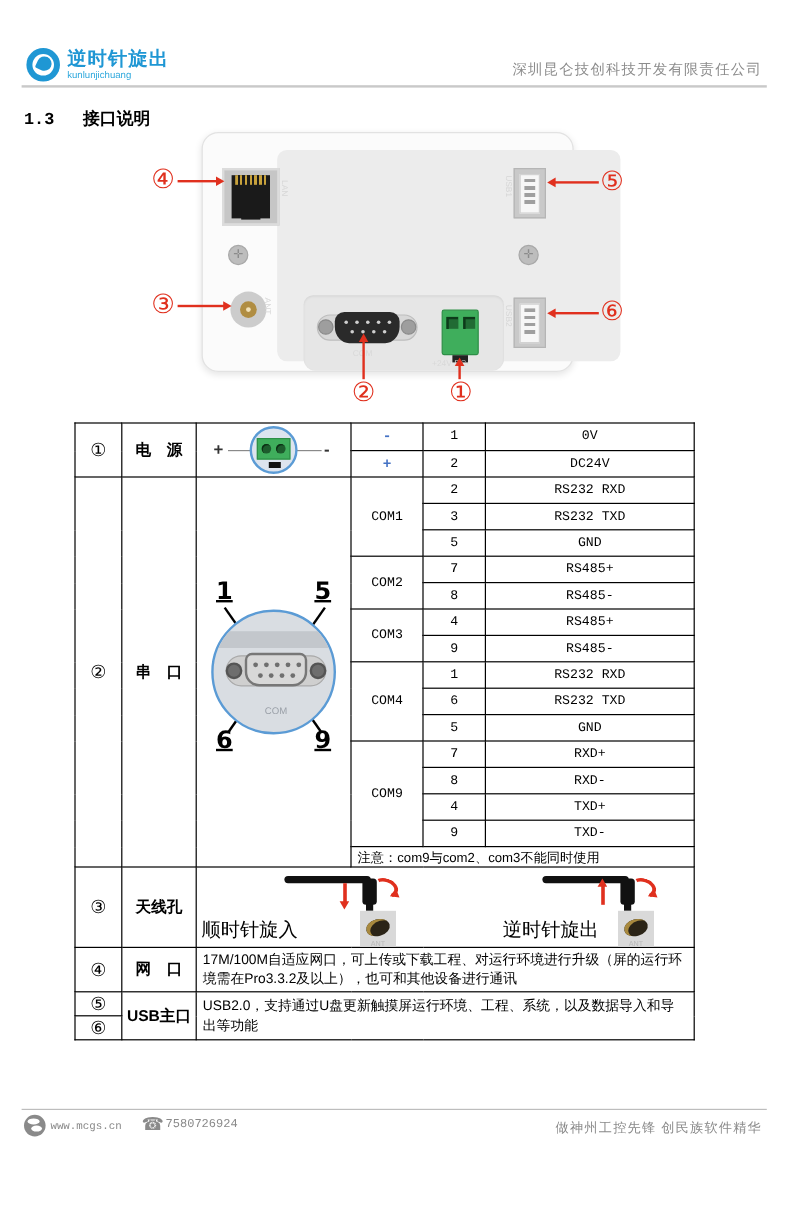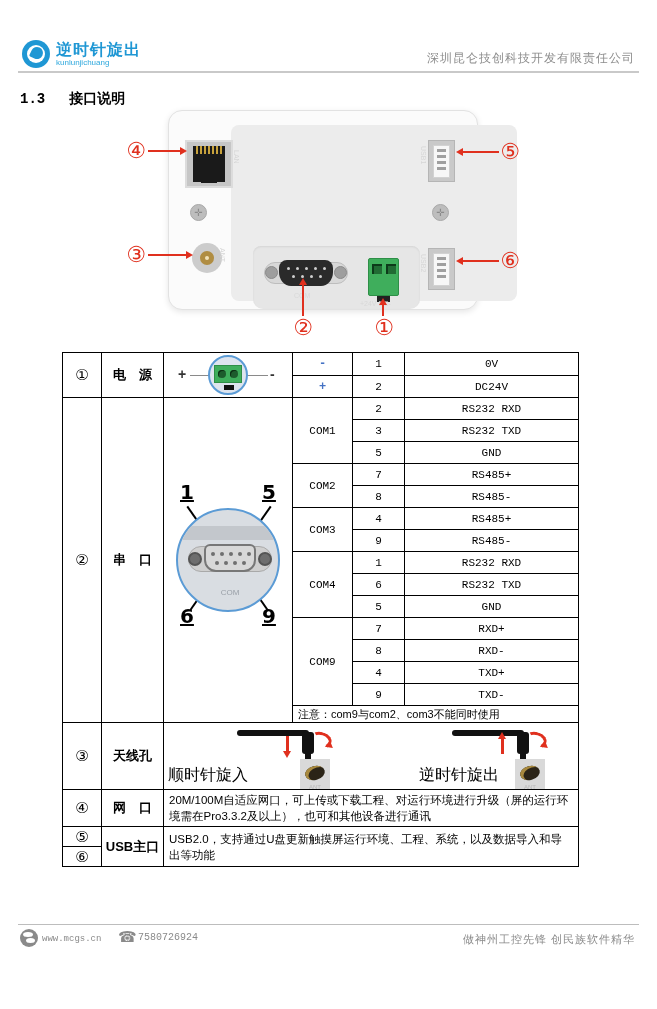--- a/index.html
+++ b/index.html
@@ -359,21 +359,21 @@
           <div class="ant-photo" style="left:351px; top:36px;">
               <span class="cap">ANT</span>
             </div>
           <span class="ant-text" style="left:222px;margin-left:33px;">逆时针旋出</span>
         </td>
       </tr>
 
       <tr style="height:34px;">
         <td class="c-num">④</td>
         <td class="c-label">网　口</td>
-        <td colspan="4" class="c-wide">20M/100M自适应网口，可上传或下载工程、对运行环境进行升级（屏的运行环境需在Pro3.3.2及以上），也可和其他设备进行通讯</td>
+        <td colspan="4" class="c-wide">17M/100M自适应网口，可上传或下载工程、对运行环境进行升级（屏的运行环境需在Pro3.3.2及以上），也可和其他设备进行通讯</td>
       </tr>
 
       <tr style="height:20px;">
         <td class="c-num">⑤</td>
         <td class="c-label" rowspan="2">USB主口</td>
         <td colspan="4" rowspan="2" class="c-wide">USB2.0，支持通过U盘更新触摸屏运行环境、工程、系统，以及数据导入和导出等功能</td>
       </tr>
       <tr style="height:20px;">
         <td class="c-num">⑥</td>
       </tr>

